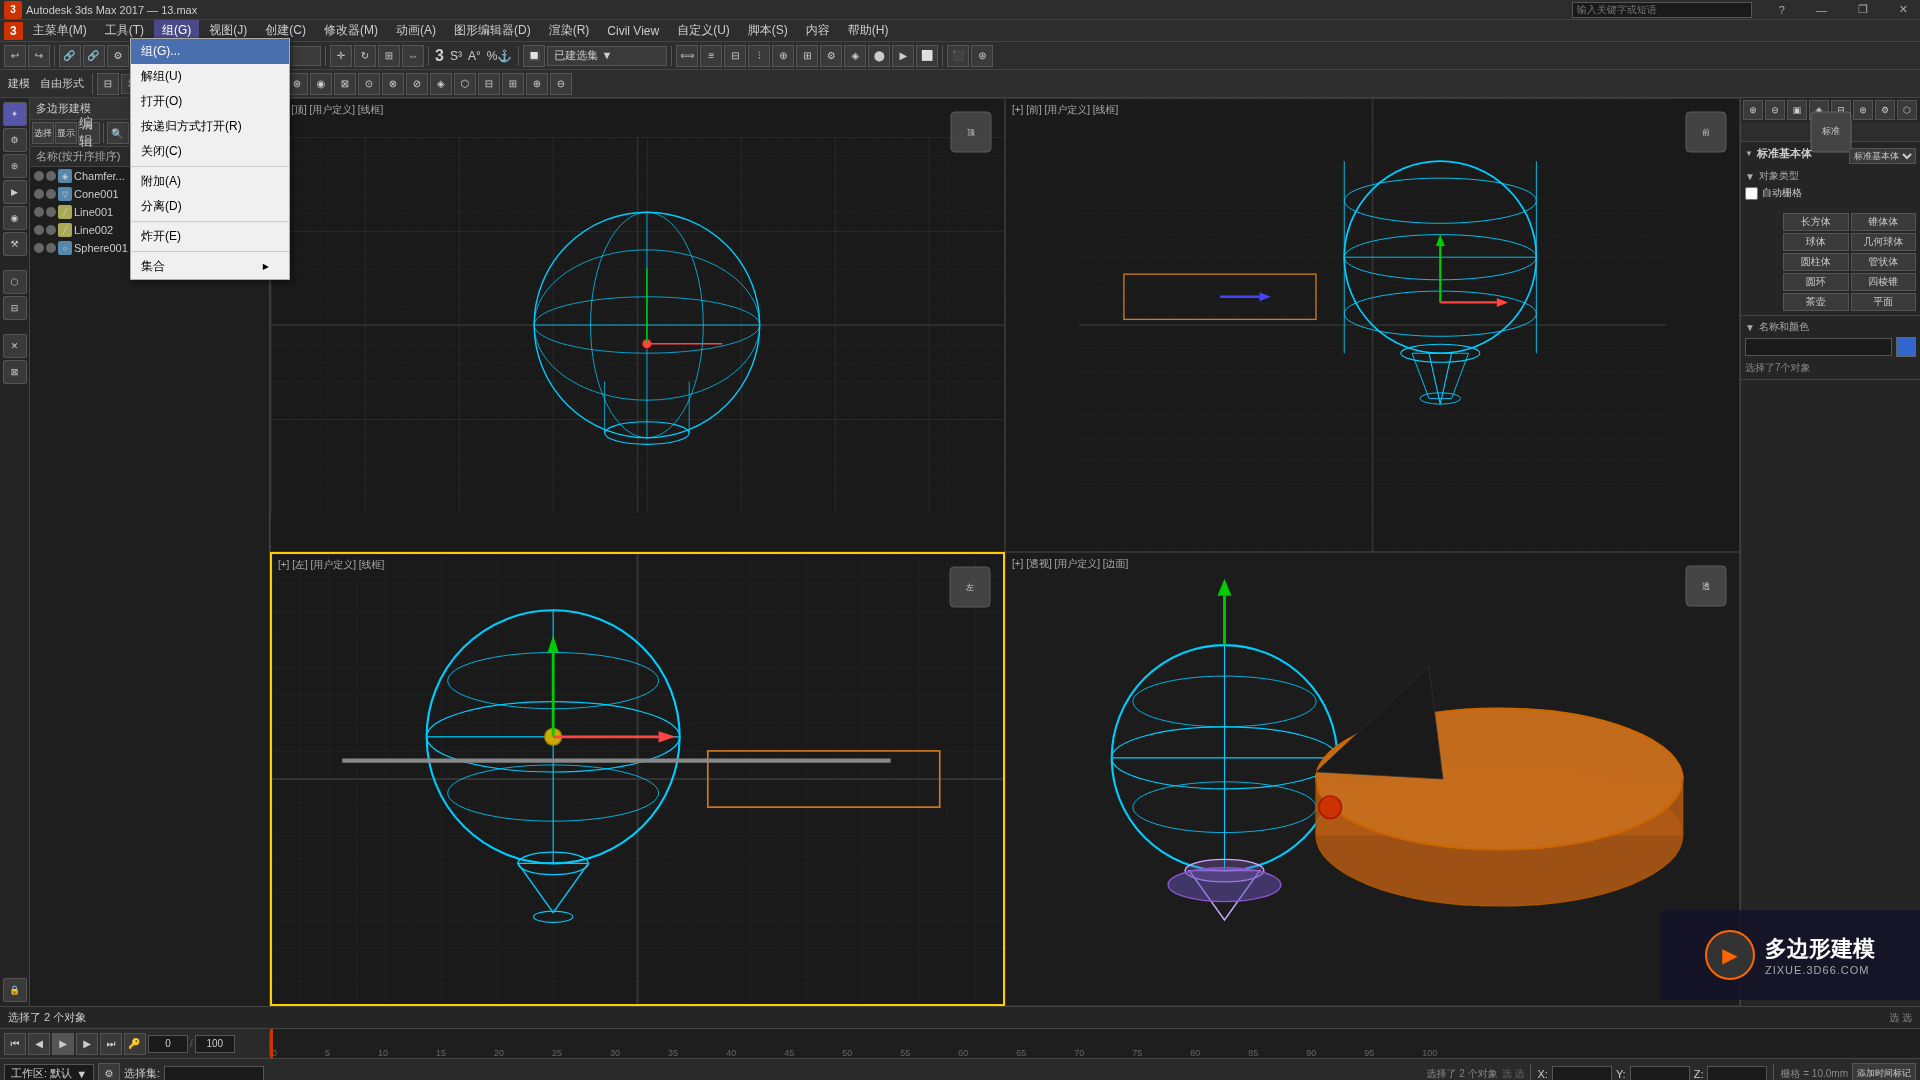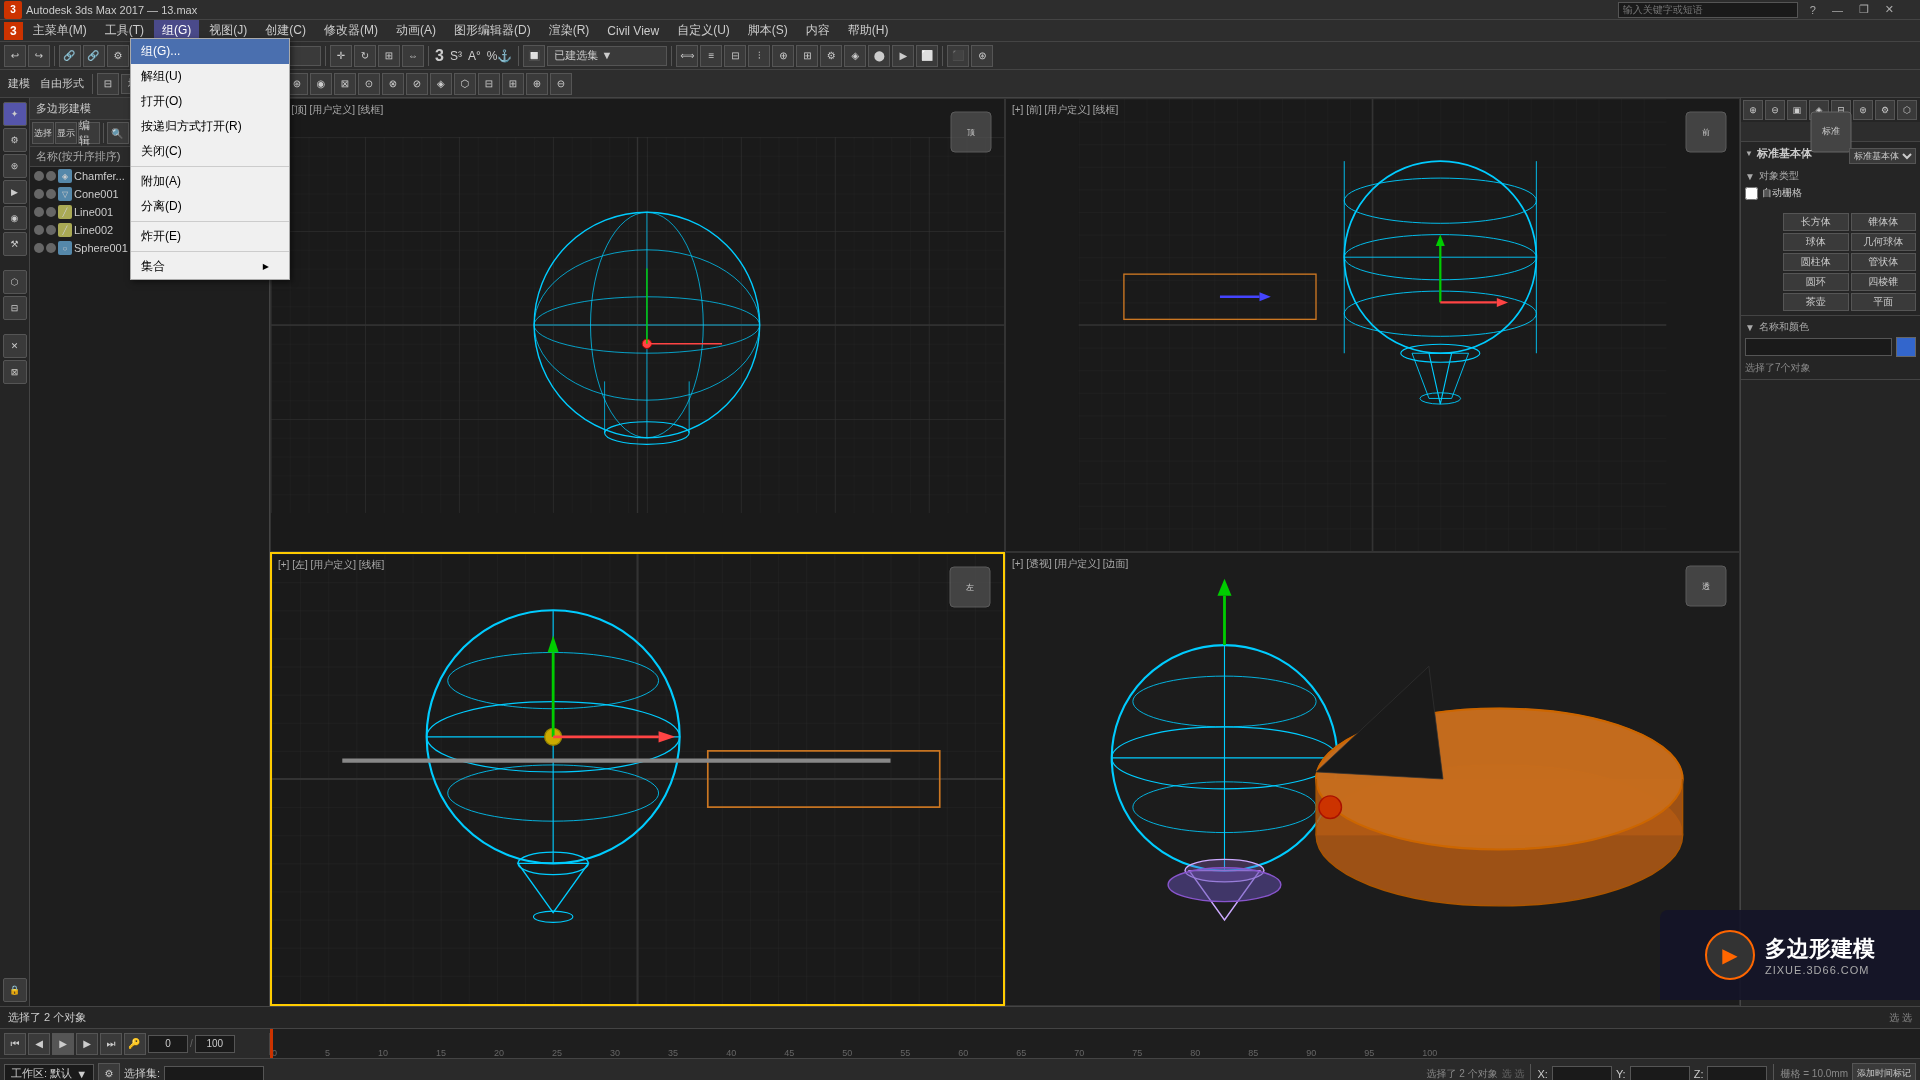--- a/index.html
+++ b/index.html
@@ -3,21 +3,21 @@
   <meta charset="utf-8">
   <style>
     * { margin: 0; padding: 0; box-sizing: border-box; }
     body { width: 1920px; height: 1080px; background: #1a1a1a; font-family: 'Microsoft YaHei', SimHei, sans-serif; font-size: 12px; color: #ccc; overflow: hidden; position: relative; }
 
     
     #titlebar { width: 100%; height: 20px; background: #2d2d2d; display: flex; align-items: center; justify-content: space-between; border-bottom: 1px solid #444; }
     #titlebar .left { display: flex; align-items: center; gap: 4px; padding-left: 4px; }
     #titlebar .logo { width: 18px; height: 18px; background: #cc3300; color: white; font-size: 10px; font-weight: bold; display: flex; align-items: center; justify-content: center; border-radius: 2px; }
     #titlebar .title { color: #ccc; font-size: 11px; }
-    #titlebar .right { display: flex; align-items: center; gap: 8px; padding-right: 22px; }
+    #titlebar .right { display: flex; align-items: center; gap: 23px; padding-right: 8px; }
     #titlebar .win-btn { font-size: 11px; color: #aaa; cursor: pointer; padding: 0 4px; }
 
     
     #menubar { width: 100%; height: 22px; background: #2d2d2d; display: flex; align-items: center; border-bottom: 1px solid #444; padding-left: 4px; gap: 2px; }
     .menu-item { padding: 2px 8px; font-size: 12px; color: #ccc; cursor: pointer; white-space: nowrap; }
     .menu-item:hover, .menu-item.active { background: #4a4a8a; color: white; }
 
     
     #toolbar1 { width: 100%; height: 28px; background: #2d2d2d; display: flex; align-items: center; border-bottom: 1px solid #444; padding: 0 4px; gap: 2px; }
     #toolbar2 { width: 100%; height: 28px; background: #2d2d2d; display: flex; align-items: center; border-bottom: 1px solid #444; padding: 0 4px; gap: 2px; }
@@ -216,21 +216,21 @@
     </div>
   </div>
 
   <div id="scene-panel">
     <div class="panel-header">
       <span>多边形建模</span>
     </div>
     <div id="scene-toolbar">
       <div class="tb-btn" style="font-size:9px;">选择</div>
       <div class="tb-btn" style="font-size:9px;">显示</div>
-      <div class="tb-btn" style="font-size:11px;">编辑</div>
+      <div class="tb-btn" style="font-size:14px;">编辑</div>
       <div class="tb-sep"></div>
       <div class="tb-btn">🔍</div>
       <div class="tb-btn">⊟</div>
       <div class="tb-btn">☰</div>
     </div>
     <div id="scene-list-header">
       <span>名称(按升序排序)</span>
     </div>
     <div id="scene-list">
       <div class="scene-item">

